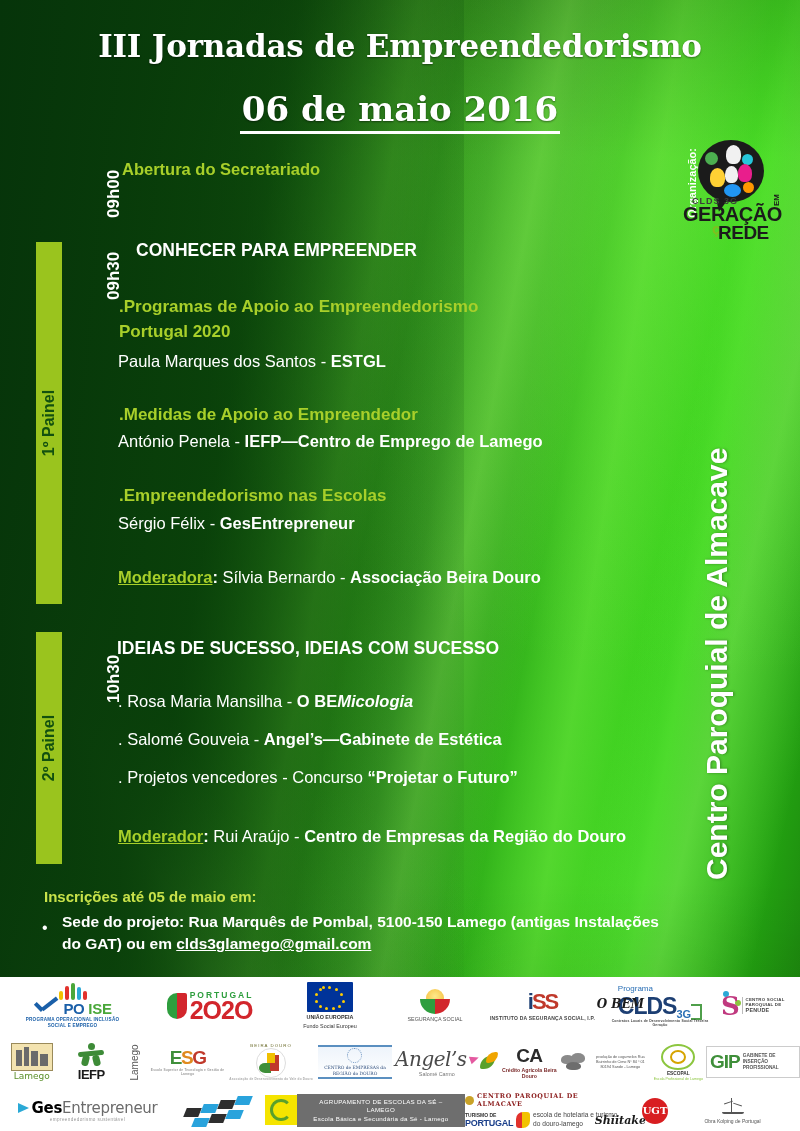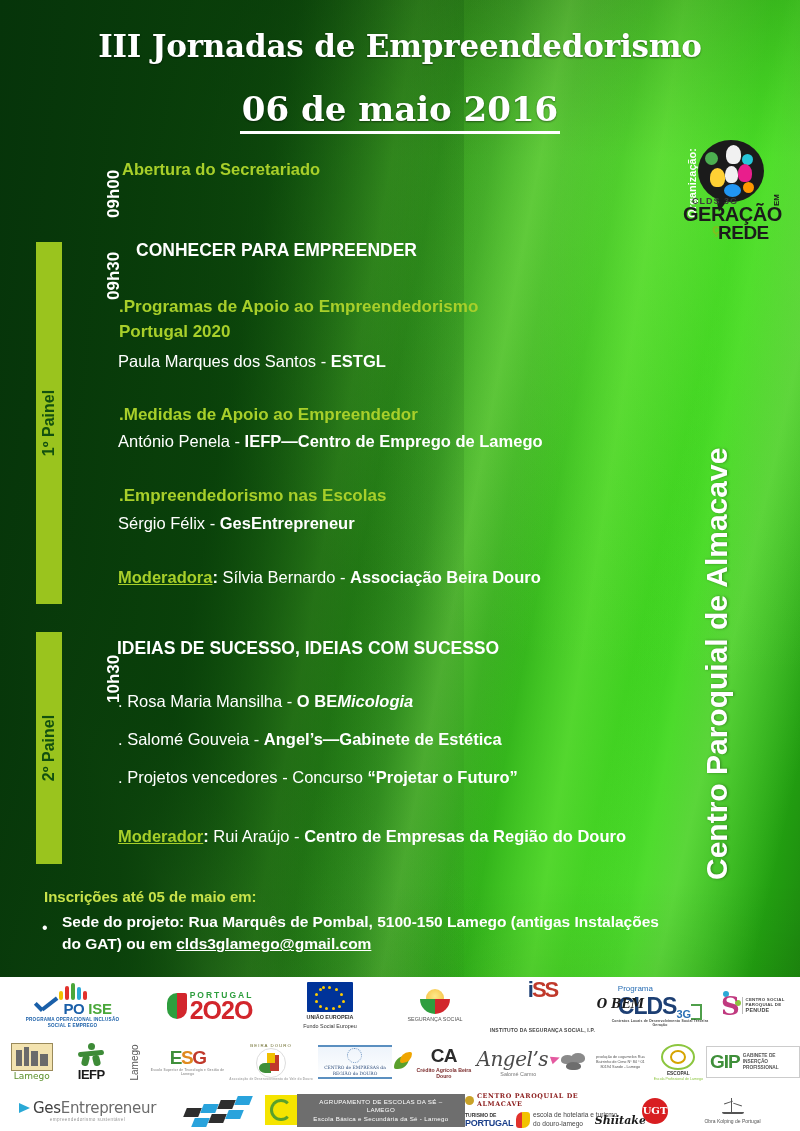--- a/index.html
+++ b/index.html
@@ -176,21 +176,21 @@
      display:flex;align-items:center;justify-content:center;}
   .esco-i{width:12px;height:10px;border-radius:50%;border:2px solid #d6a400;}
   .esco-t{font-size:4.8px;color:#333;font-weight:bold;}
   .esco-s{font-size:3.6px;color:#8cc63f;}
 
   .gip-box{width:92px;height:30px;border:1px solid #ccc;display:flex;align-items:center;background:#fff;}
   .gip-g{font-size:19px;font-weight:bold;color:#3f8f3a;letter-spacing:-1px;padding:0 3px;}
   .gip-t{font-size:4.8px;color:#555;font-weight:bold;line-height:1.2;}
 
   .ges-t{font-size:15px;color:#6b6b6b;letter-spacing:-.3px;font-family:"DejaVu Sans",sans-serif;}
-  .ges-t b{color:#404040;font-weight:normal;margin-top:28px;}
+  .ges-t b{color:#000000;font-weight:bold;margin-top:28px;}
   .ges-s{font-size:4.6px;color:#999;letter-spacing:.4px;}
   .ges-arrow{width:0;height:0;border-left:11px solid #2aa9d6;border-top:5px solid transparent;border-bottom:5px solid transparent;}
 
   .ae-wrap{display:flex;align-items:center;}
   .ae-y{width:32px;height:30px;background:#f5e400;display:flex;align-items:center;justify-content:center;}
   .ae-spiral{width:16px;height:16px;border-radius:50%;border:3px solid #5aa02c;border-right-color:transparent;}
   .ae-g{background:#6e6e6e;color:#fff;padding:4px 8px;font-size:6.2px;line-height:1.35;text-align:center;letter-spacing:.3px;}
 
   .cpa-t{font-size:6.4px;font-weight:bold;color:#8a1a1a;letter-spacing:.6px;font-family:"DejaVu Serif",serif;}
   .tp-t{font-size:5px;font-weight:bold;color:#333;}
@@ -347,21 +347,21 @@
       </div>
 
       <div class="cell" style="width:100px;flex-direction:column;gap:2px;">
         <div class="ss-sun">
           <div class="ball"></div>
             <div class="arc"></div>
         </div>
         <div class="lgcap2" style="color:#555;">SEGURANÇA SOCIAL</div>
       </div>
 
-      <div class="cell" style="width:115px;flex-direction:column;gap:1px;justify-content:space-between;">
+      <div class="cell" style="width:115px;flex-direction:column;gap:1px;">
         <div class="iss">i<em>SS</em></div>
         <div class="lgcap" style="font-size:5px;">INSTITUTO DA SEGURANÇA SOCIAL, I.P.</div>
       </div>
 
       <div class="cell" style="width:120px;flex-direction:column;">
         <div style="display:flex;flex-direction:column;align-items:flex-start;">
           <div class="clds-p">Programa</div>
           <div style="display:flex;align-items:flex-end;">
             <span class="clds-m">CLDS</span>
             <span class="clds-3g">3G</span>
@@ -427,36 +427,36 @@
         <div class="lgcap" style="font-size:3.1px;color:#aaa;max-width:104px;">Associação de Desenvolvimento do Vale do Douro</div>
       </div>
 
       <div class="cell" style="width:96px;">
         <div class="cerd">
           <i style="width:13px;height:13px;border-radius:50%;border:1.6px dotted #6b93c0;margin-bottom:2px;"></i>
           <div class="cerd-t">CENTRO de EMPRESAS da REGIÃO do DOURO</div>
         </div>
       </div>
 
+      <div class="cell" style="width:105px;flex-direction:column;">
+        <div class="lg">
+          <div class="angel">Angel’s</div>
+          <div class="bird"></div>
+        </div>
+        <div class="angel-c">Salomé Carmo</div>
+      </div>
+
       <div class="cell" style="width:100px;">
         <div class="lg">
           <div class="ca-leaf"></div>
           <div style="display:flex;flex-direction:column;align-items:center;">
             <div class="ca-t">CA</div>
             <div class="ca-c">Crédito Agrícola Beira Douro</div>
           </div>
         </div>
-      </div>
-
-      <div class="cell" style="width:105px;flex-direction:column;">
-        <div class="lg">
-          <div class="angel">Angel’s</div>
-          <div class="bird"></div>
-        </div>
-        <div class="angel-c">Salomé Carmo</div>
       </div>
 
       <div class="cell" style="width:110px;">
         <div class="lg">
           <div class="mush">
             <i style="left:0;top:2px;width:13px;height:9px;"></i>
             <i style="left:10px;top:0;width:14px;height:10px;"></i>
             <i style="left:5px;top:9px;width:15px;height:8px;background:#6d6d6d;"></i>
           </div>
           <div style="display:flex;flex-direction:column;align-items:center;gap:44px;">

